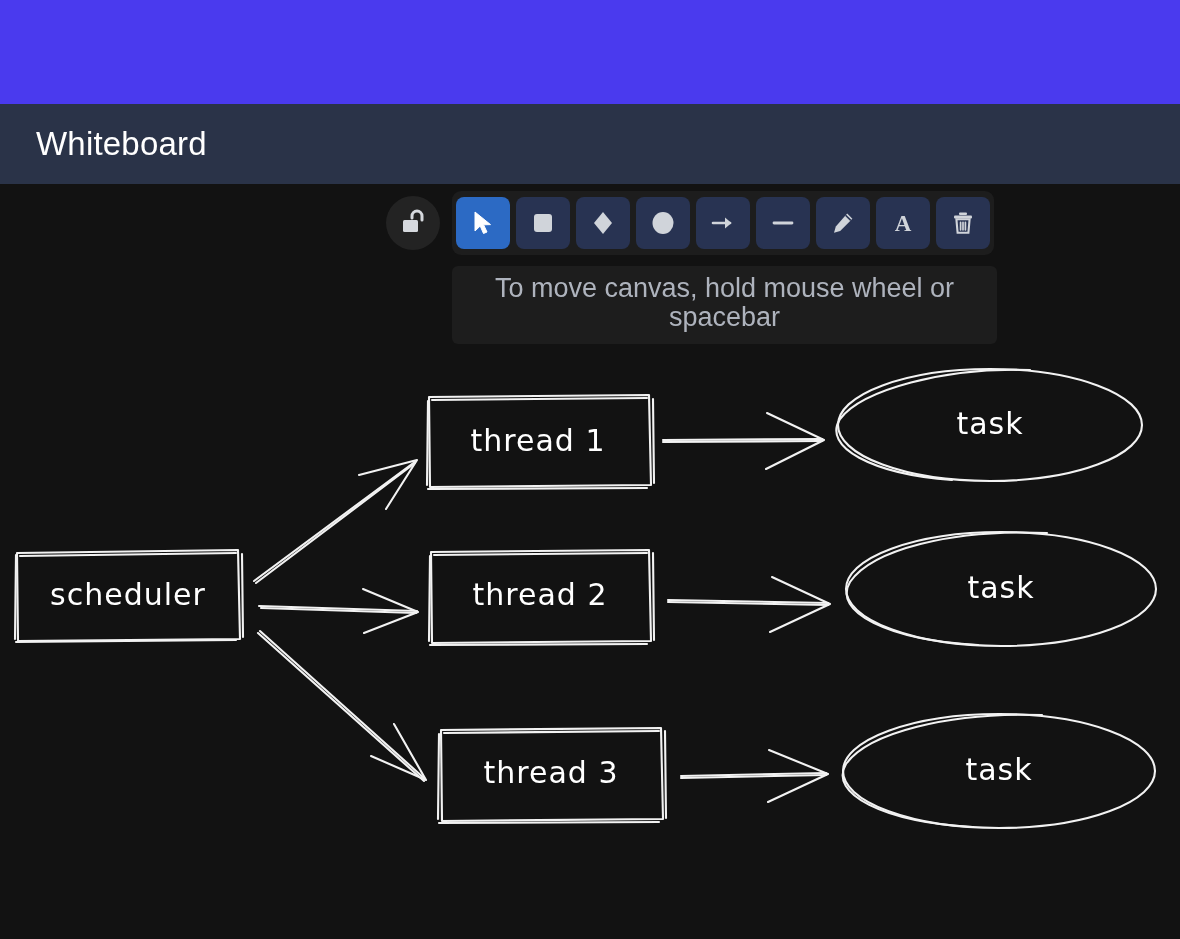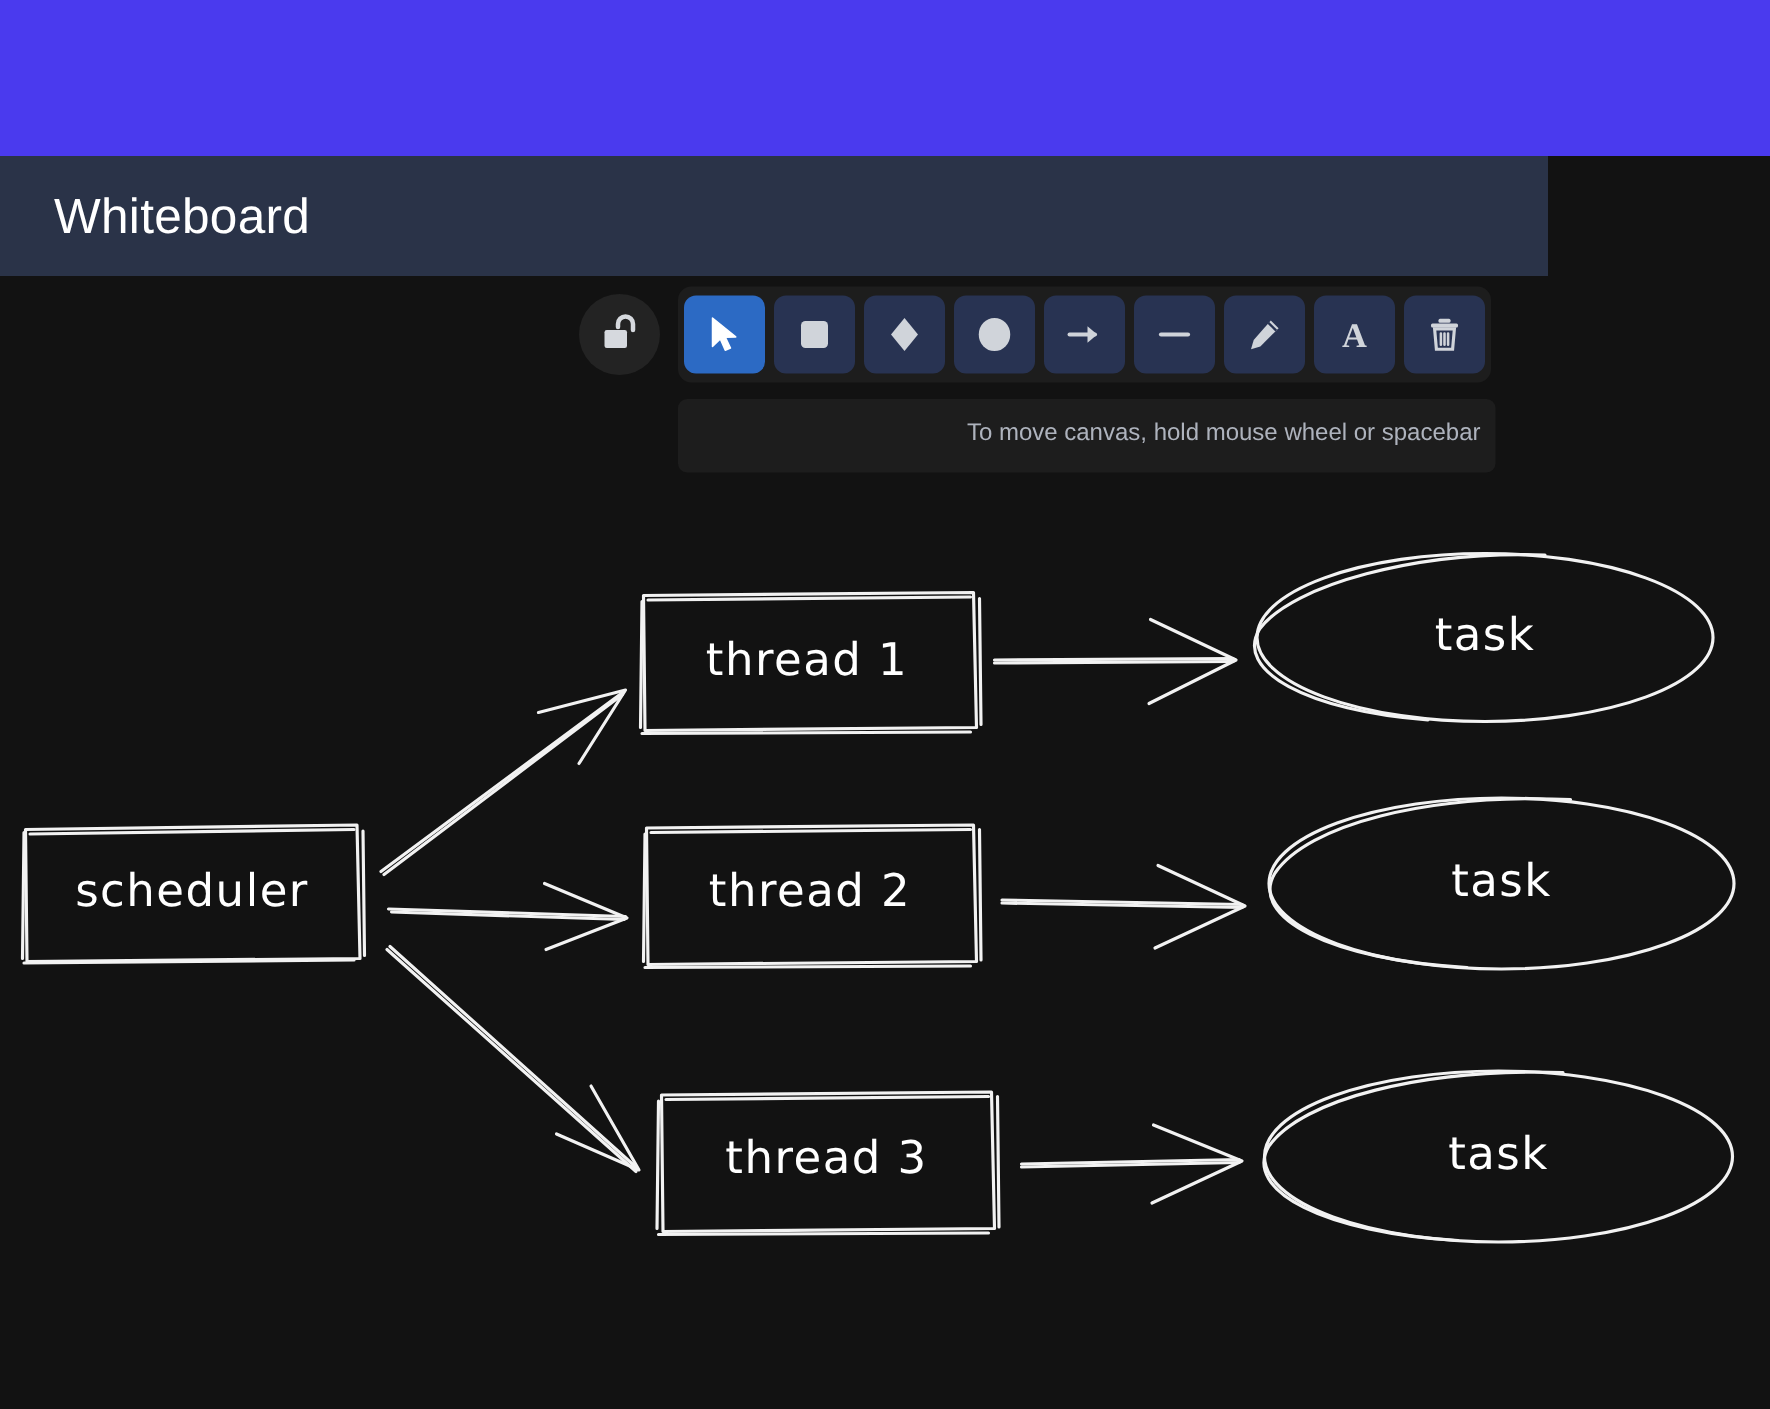--- a/index.html
+++ b/index.html
@@ -26,21 +26,21 @@
     left: 0; top: 0;
     width: 1180px;
     height: 104px;
     background: #4a3aee;
   }
 
   
   .title-bar {
     position: absolute;
     left: 0; top: 104px;
-    width: 1032px;
+    width: 1180px;
     height: 80px;
     background: #2a3348;
     display: flex;
     align-items: center;
   }
   .title-bar .app-title {
     color: #ffffff;
     font-size: 33px;
     font-weight: 400;
     letter-spacing: 0.2px;
@@ -94,23 +94,23 @@
 
   
   .hint {
     position: absolute;
     left: 452px; top: 266px;
     width: 545px;
     background: #1d1d1d;
     border-radius: 6px;
     padding: 8px 10px 12px 10px;
     box-sizing: border-box;
-    text-align: right;
+    text-align: center;
     color: #aeb3bd;
-    font-size: 16px;
+    font-size: 27px;
     line-height: 29px;
   }
 
   
   .diagram {
     position: absolute;
     left: 0; top: 0;
     width: 1180px;
     height: 755px;
   }

